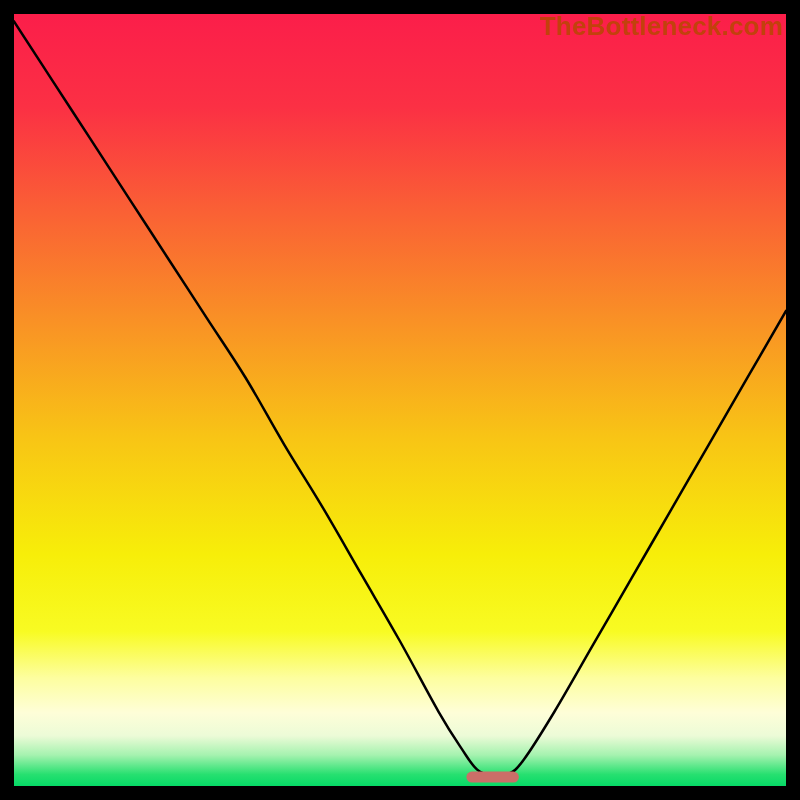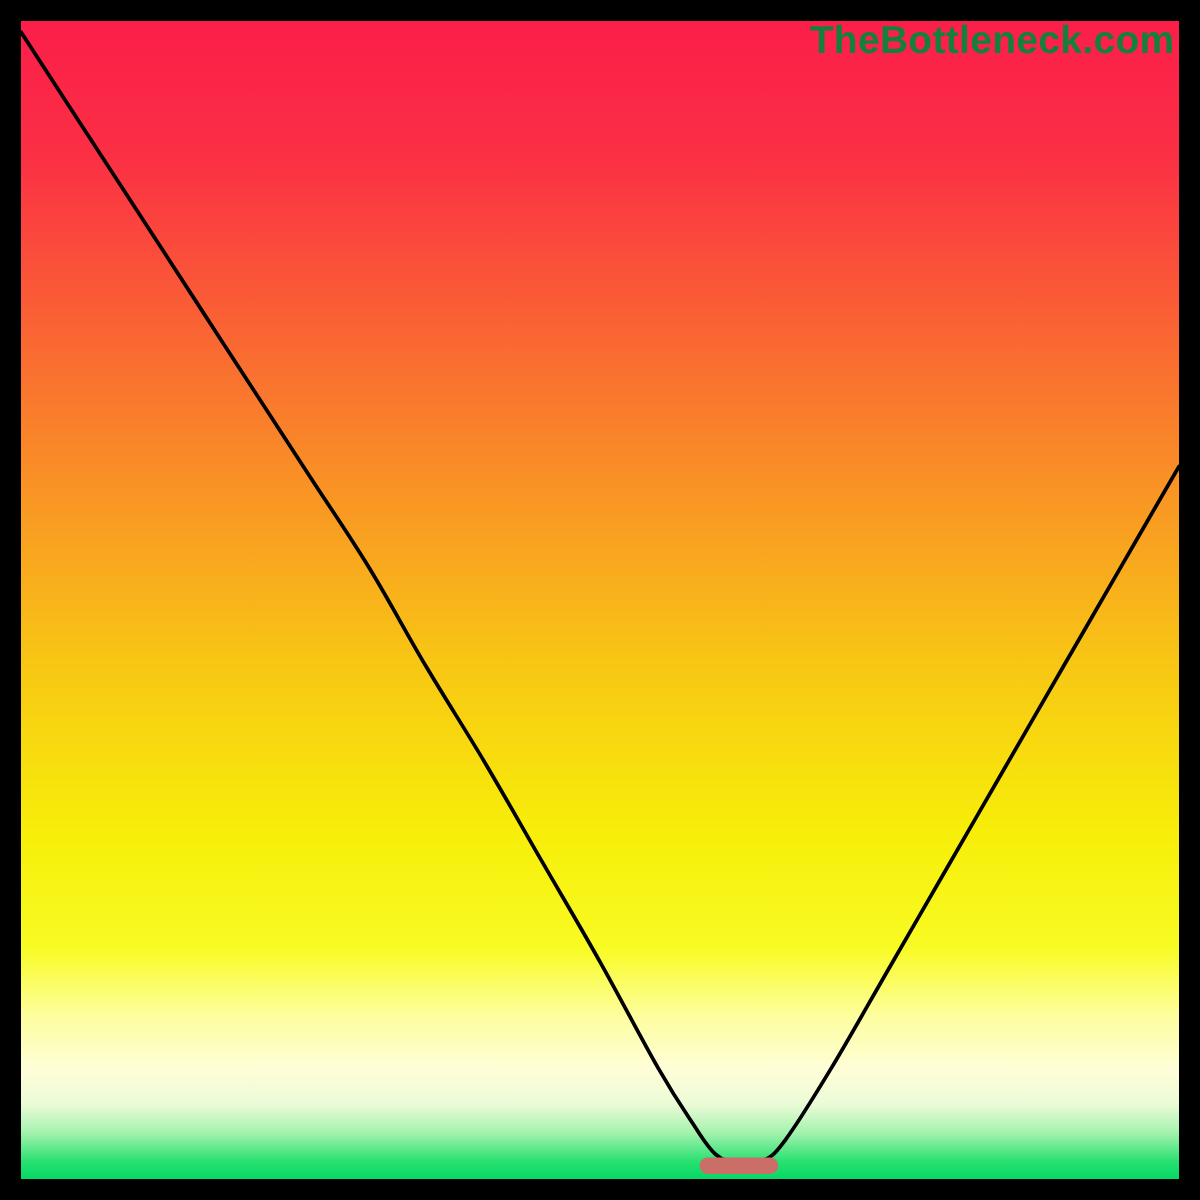--- a/index.html
+++ b/index.html
@@ -25,21 +25,21 @@
     width: 772px;
     height: 772px;
   }
   .watermark {
     position: absolute;
     top: -3px;
     right: 3px;
     font-family: Arial, Helvetica, sans-serif;
     font-size: 26px;
     font-weight: 600;
-    color: #15803d;
+    color: #c2410c;
     letter-spacing: 0.2px;
   }
 </style>
 </head>
 <body>
 
 <div class="frame">
   <svg class="plot-area" viewBox="0 0 772 772" preserveAspectRatio="none">
     <defs>
       <linearGradient id="bg-grad" x1="0" y1="0" x2="0" y2="1">

